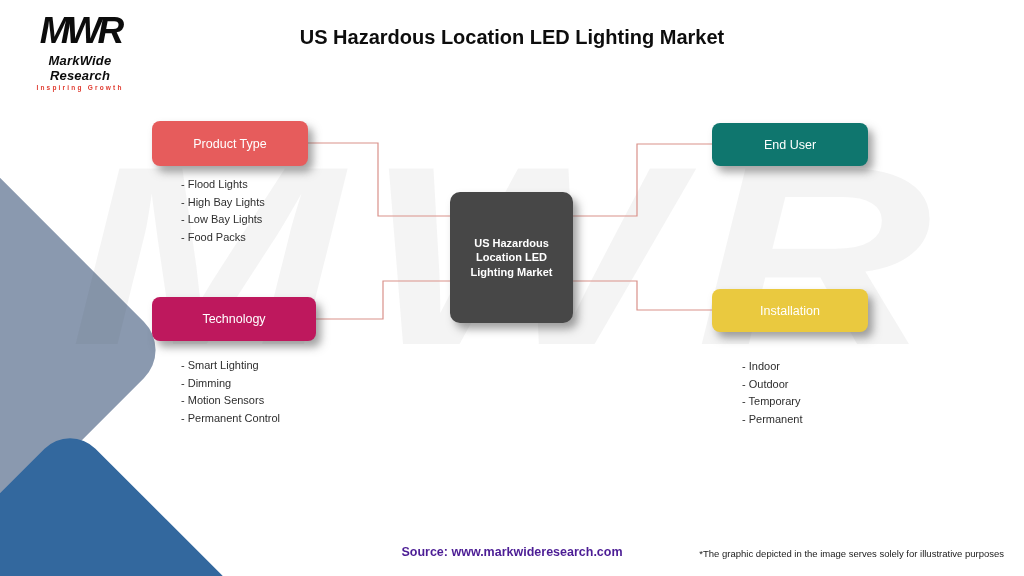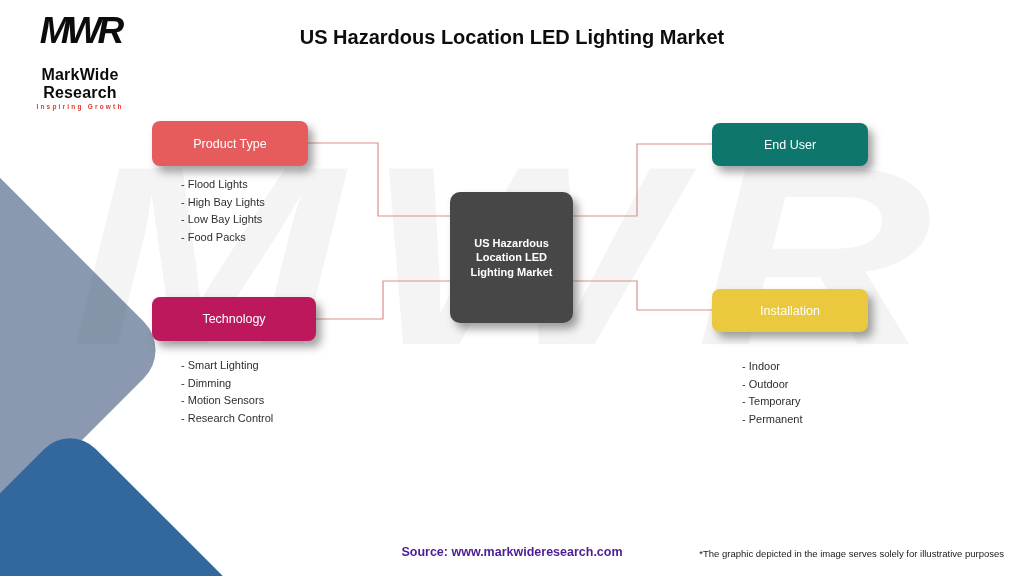--- a/index.html
+++ b/index.html
@@ -13,21 +13,21 @@
   .decor-blue{width:250px;height:250px;border-radius:36px;left:-55px;top:475px;}
   
   .watermark{
     position:absolute;left:70px;top:128px;font-size:255px;font-weight:800;font-style:italic;
     letter-spacing:18px;color:rgba(60,60,70,0.06);transform:scaleX(1.28);transform-origin:left center;
     white-space:nowrap;pointer-events:none;line-height:1;
   }
   
   .logo{position:absolute;left:20px;top:12px;width:120px;text-align:center;color:#0c0c0c;}
   .logo-acronym{font-size:37px;font-weight:800;font-style:italic;letter-spacing:-4px;line-height:1;}
-  .logo-name{font-size:16px;font-weight:700;letter-spacing:0.2px;margin-top:17px;}
+  .logo-name{font-size:13px;font-weight:700;letter-spacing:0.2px;margin-top:4px;font-style:italic;}
   .logo-tagline{font-size:6.5px;font-weight:700;letter-spacing:2.2px;margin-top:1px;}
   
   .title{
     position:absolute;left:0;top:26px;width:100%;margin:0;text-align:center;
     font-size:20px;font-weight:700;color:#0d0d0d;
   }
   
   .connectors{position:absolute;left:0;top:0;width:1024px;height:576px;}
   .connectors polyline{fill:none;stroke-width:1.2;}
   
@@ -103,21 +103,21 @@
     <span>End User</span>
   </div>
 
   <div class="cat-box pos-technology" style="background: #be185d;">
     <span>Technology</span>
   </div>
   <div class="cat-list pos-technology-list">
     <div class="cat-item">- Smart Lighting</div>
     <div class="cat-item">- Dimming</div>
     <div class="cat-item">- Motion Sensors</div>
-    <div class="cat-item">- Research Control</div>
+    <div class="cat-item">- Permanent Control</div>
   </div>
 
   <div class="cat-box pos-installation" style="background: rgb(234, 201, 63);">
     <span>Installation</span>
   </div>
   <div class="cat-list pos-installation-list">
     <div class="cat-item">- Indoor</div>
     <div class="cat-item">- Outdoor</div>
     <div class="cat-item">- Temporary</div>
     <div class="cat-item">- Permanent</div>

